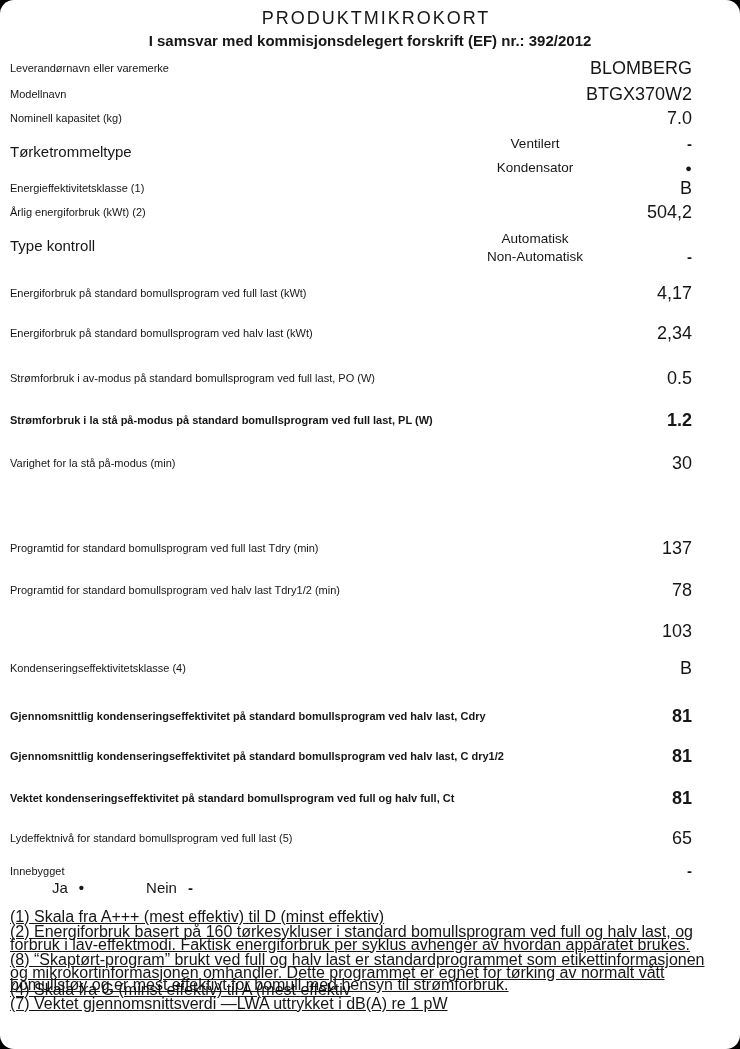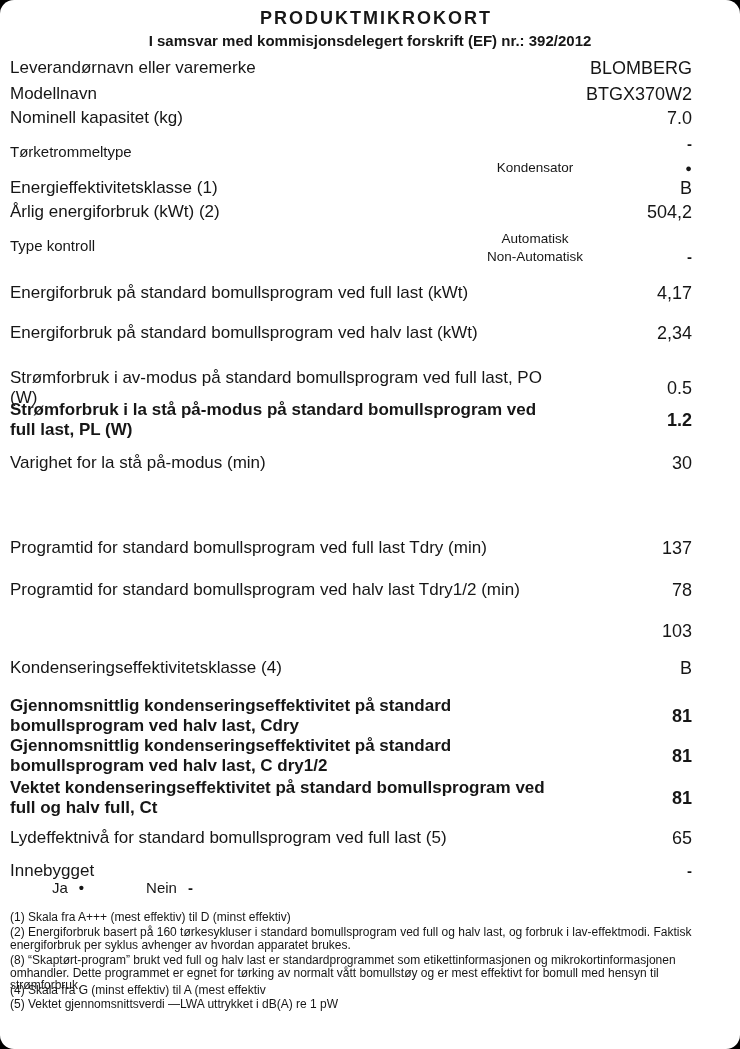--- a/index.html
+++ b/index.html
@@ -3,32 +3,32 @@
 <meta charset="utf-8">
 <style>
   html,body { margin:0; padding:0; background:#000; }
   .page {
     position:relative; width:740px; height:1049px; margin:0 auto;
     background:#fff; border-radius:14px; overflow:hidden;
     font-family:"Liberation Sans", sans-serif; color:#161616;
   }
   .title {
     position:absolute; top:8px; left:12px; right:0; text-align:center;
-    font-size:18px; letter-spacing:2px; font-weight:700;
+    font-size:18px; letter-spacing:2px; font-weight:400;
   }
   .subtitle {
     position:absolute; top:32px; left:0; right:0; text-align:center;
     font-size:15px; font-weight:bold;
   }
   .row {
     position:absolute; left:10px; right:48px;
     display:flex; align-items:center; min-height:20px;
   }
   .row.h2 { height:40px;font-weight:bold; }
-  .lbl { font-size:17px; line-height:20px; max-width:555px; }
+  .lbl { font-size:11px; line-height:20px; max-width:555px; }
   .val {
     margin-left:auto; font-size:18px; line-height:20px;
     white-space:nowrap; padding-left:8px;
   }
   .val.mark { font-size:15px; font-weight:bold; }
   .lbl-abs { position:absolute; left:10px; font-size:15px; line-height:20px;text-align:right; }
   .subline { position:absolute; left:10px; right:48px; height:20px; }
   .mid {
     position:absolute; left:410px; width:230px; text-align:center;
     font-size:13.5px; line-height:20px;
@@ -36,21 +36,21 @@
   .subval {
     position:absolute; right:0; font-size:15px; font-weight:bold;
     line-height:20px; text-align:right;
   }
   .inline-opts { position:absolute; left:52px; font-size:15px; line-height:20px; }
   .inline-opts .opt-name { }
   .inline-opts .opt-mark { font-weight:bold; margin-left:11px; }
   .inline-opts .opt-gap { margin-left:62px; }
   .fn {
     position:absolute; left:10px; width:712px;
-    font-size:12px; line-height:12.5px;
+    font-size:16px; line-height:12.5px;text-decoration:underline;
   }
 </style>
 </head>
 <body>
 
 <div class="page">
 
   <div class="title">PRODUKTMIKROKORT</div>
   <div class="subtitle">I samsvar med kommisjonsdelegert forskrift (EF) nr.: 392/2012</div>
 
@@ -64,20 +64,21 @@
     <span class="val">BTGX370W2</span>
   </div>
 
   <div class="row" style="top:108px">
     <span class="lbl">Nominell kapasitet (kg)</span>
     <span class="val">7.0</span>
   </div>
 
   <span class="lbl-abs" style="top:142px">Tørketrommeltype</span>
   <div class="subline" style="top:134px">
+    <span class="mid">Ventilert</span>
     <span class="subval">-</span>
   </div>
   <div class="subline" style="top:158px">
     <span class="mid">Kondensator</span>
     <span class="subval" style="font-size:11px">●</span>
   </div>
 
   <div class="row" style="top:178px">
     <span class="lbl">Energieffektivitetsklasse (1)</span>
     <span class="val">B</span>
@@ -168,15 +169,15 @@
     <span class="val mark">-</span>
   </div>
   <div class="inline-opts" style="top:878px">
     <span class="opt-name">Ja</span><span class="opt-mark">•</span><span class="opt-name opt-gap">Nein</span><span class="opt-mark">-</span>
   </div>
 
   <div class="fn" style="top:911px">(1) Skala fra A+++ (mest effektiv) til D (minst effektiv)</div>
   <div class="fn" style="top:926px">(2) Energiforbruk basert på 160 tørkesykluser i standard bomullsprogram ved full og halv last, og forbruk i lav-effektmodi. Faktisk energiforbruk per syklus avhenger av hvordan apparatet brukes.</div>
   <div class="fn" style="top:954px">(8) “Skaptørt-program” brukt ved full og halv last er standardprogrammet som etikettinformasjonen og mikrokortinformasjonen omhandler. Dette programmet er egnet for tørking av normalt vått bomullstøy og er mest effektivt for bomull med hensyn til strømforbruk.</div>
   <div class="fn" style="top:984px">(4) Skala fra G (minst effektiv) til A (mest effektiv</div>
-  <div class="fn" style="top:998px">(5) Vektet gjennomsnittsverdi —LWA uttrykket i dB(A) re 1 pW</div>
+  <div class="fn" style="top:998px">(7) Vektet gjennomsnittsverdi —LWA uttrykket i dB(A) re 1 pW</div>
 
 </div>
 
 </body></html>

